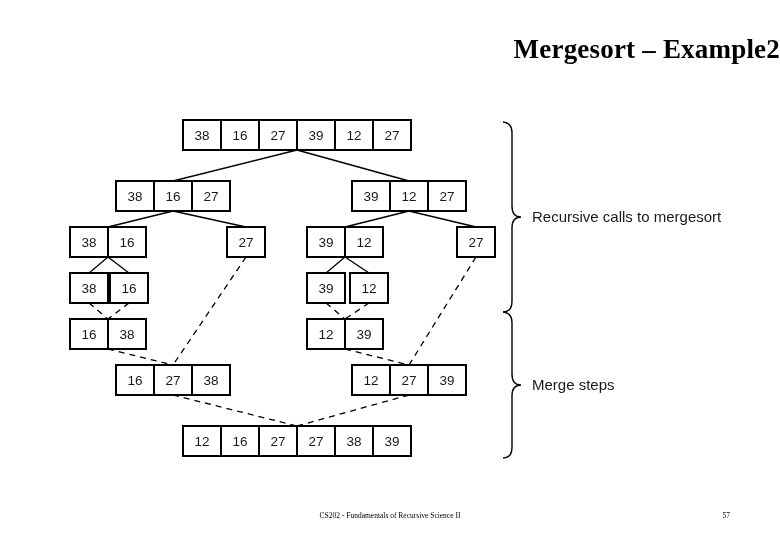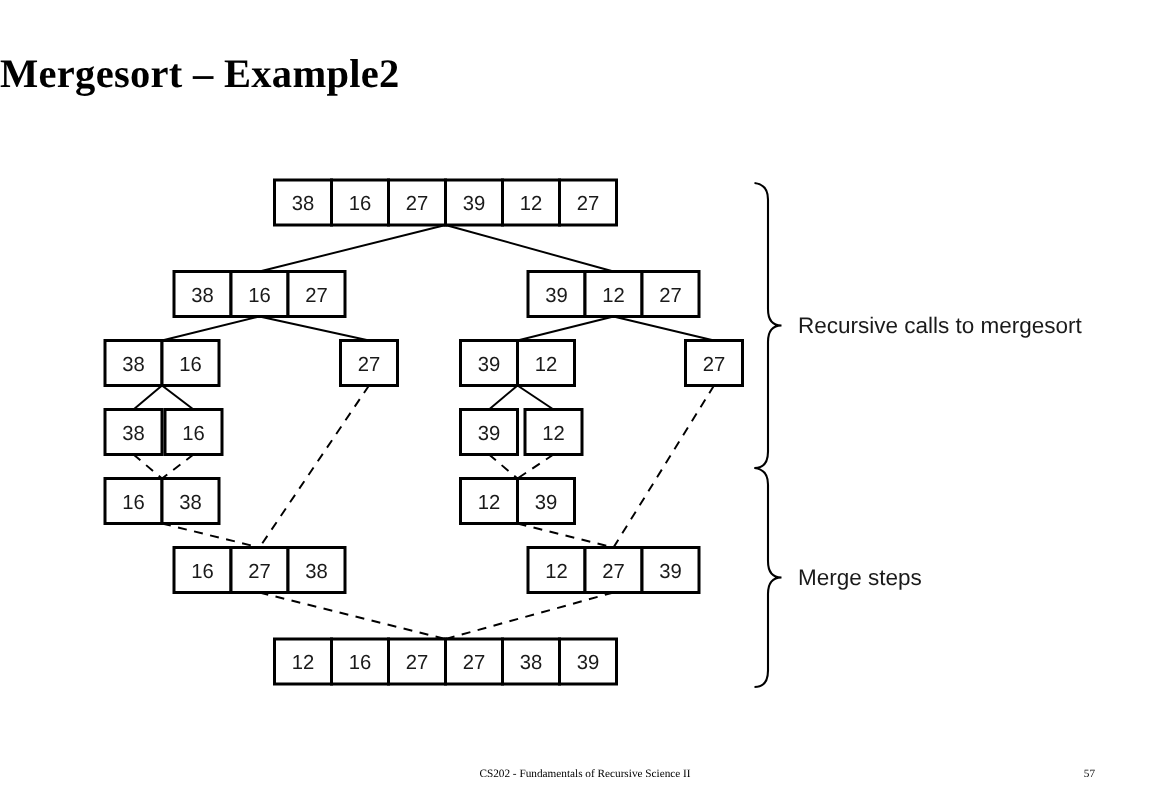--- a/index.html
+++ b/index.html
@@ -18,21 +18,21 @@
     position: absolute;
     inset: 0;
     width: 780px;
     height: 540px;
   }
   #slide-title {
     position: absolute;
     top: 34px;
     left: 0;
     width: 780px;
-    text-align: left;
+    text-align: right;
     font-family: "Liberation Serif", serif;
     font-weight: bold;
     font-size: 27px;
     color: #000000;
     letter-spacing: 0.2px;
   }
   #diagram {
     position: absolute;
     top: 0;
     left: 0;

